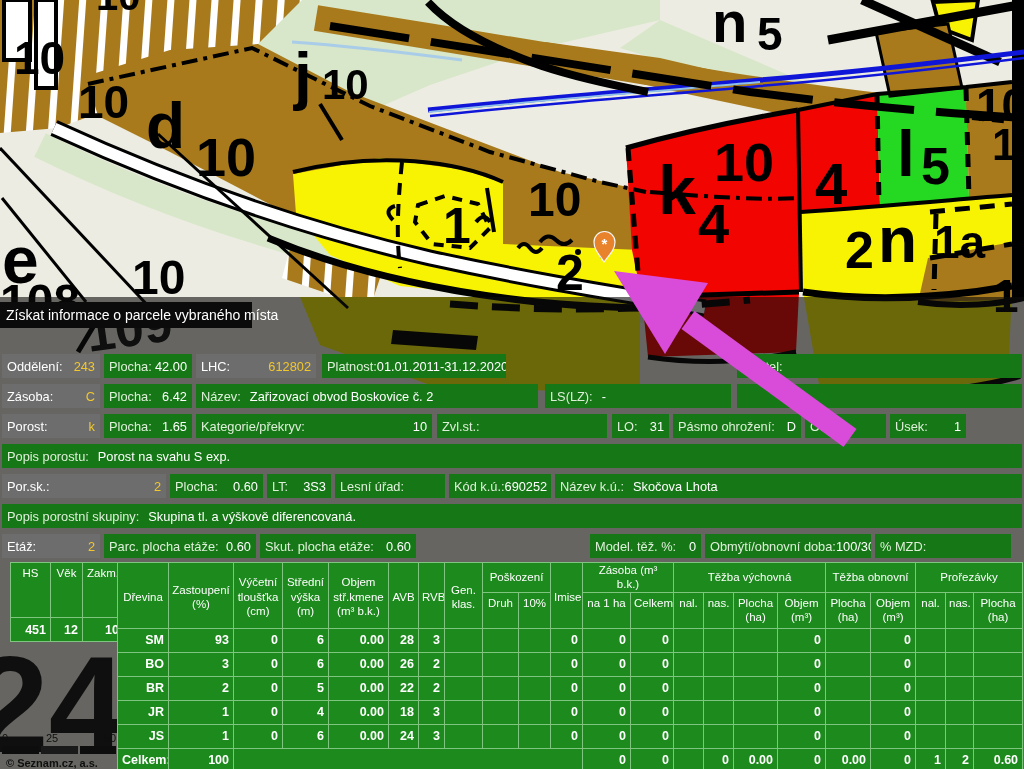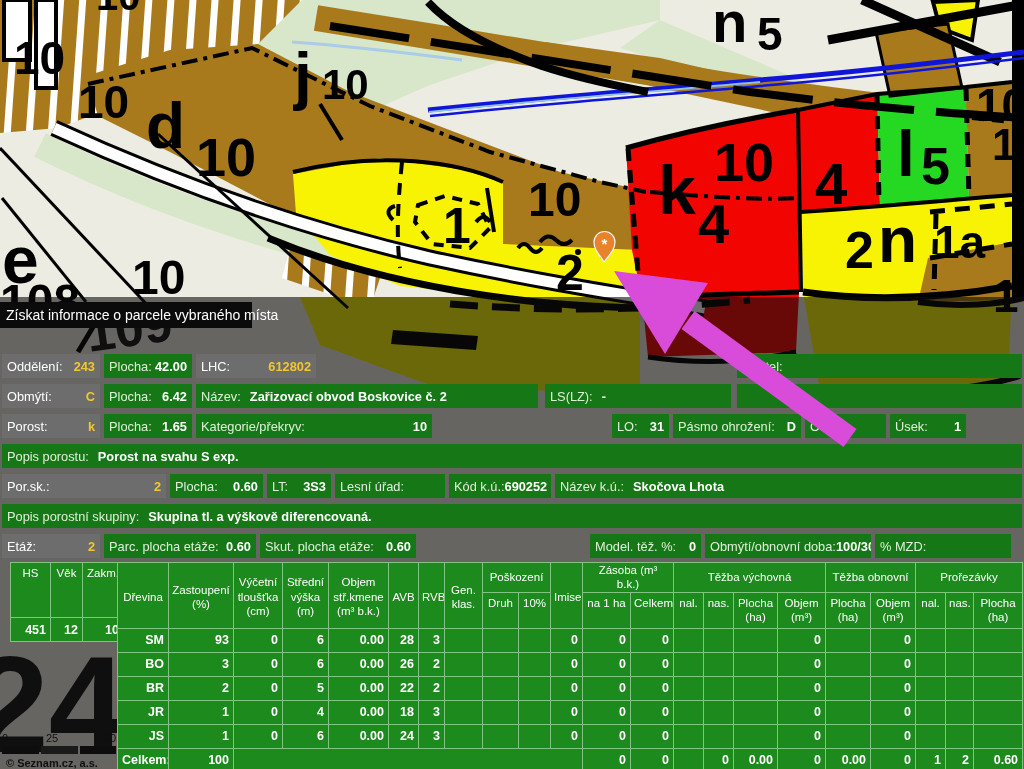--- a/index.html
+++ b/index.html
@@ -10,21 +10,21 @@
   #overlay{position:absolute;left:0;top:297px;width:1024px;height:472px;
            background:rgba(12,12,12,0.60);z-index:2;}
   #tooltip{position:absolute;left:0;top:302px;width:252px;height:26px;z-index:4;
            background:#0b0b0b;color:#fff;font-size:14px;line-height:26px;
            padding-left:6px;box-sizing:border-box;white-space:nowrap;}
   #panel{position:absolute;left:0;top:0;width:1024px;height:769px;z-index:3;border-radius:22px;}
   .cell{position:absolute;height:24px;background:#167716;display:flex;
         align-items:center;padding:0 5px;box-sizing:border-box;color:#fff;
         font-size:12.8px;white-space:nowrap;overflow:hidden;}
   .cell .lab{color:#dff0da;}
-  .cell .val{font-weight:bold;margin-left:auto;}
+  .cell .val{font-weight:normal;margin-left:auto;}
   .cell .val.vleft{margin-left:9px;}
   .cell.gray{background:#6d6d6d;}
   .cell.gray .lab{color:#fff;}
   .cell.gray .val{color:#f2c72e;}
   .mlbl{font-family:"Liberation Sans",sans-serif;font-weight:bold;fill:#000;}
   .ghost{font-family:"Liberation Sans",sans-serif;fill:#141414;}
   
   #left-table-box{position:absolute;left:2px;top:562px;margin-left:8px;}
   #main-table-box{position:absolute;left:117px;top:562px;}
   .gridtbl{border-collapse:collapse;table-layout:fixed;background:#1d8a1d;}
@@ -190,26 +190,30 @@
         <span class="val">243</span>
       </div>
     <div class="cell" style="left:104px;top:354px;width:88px">
         <span class="lab">Plocha:</span>
         <span class="val">42.00</span>
       </div>
     <div class="cell gray" style="left:196px;top:354px;width:120px">
         <span class="lab">LHC:</span>
         <span class="val">612802</span>
       </div>
+    <div class="cell" style="left:322px;top:354px;width:184px">
+        <span class="lab">Platnost:</span>
+        <span class="val">01.01.2011-31.12.2020</span>
+      </div>
     <div class="cell" style="left:737px;top:354px;width:285px">
         <span class="lab">Majitel:</span>
       </div>
 
     <div class="cell gray" style="left:2px;top:384px;width:98px">
-        <span class="lab">Obmýtí:</span>
+        <span class="lab">Zásoba:</span>
         <span class="val">C</span>
       </div>
     <div class="cell" style="left:104px;top:384px;width:88px">
         <span class="lab">Plocha:</span>
         <span class="val">6.42</span>
       </div>
     <div class="cell" style="left:196px;top:384px;width:342px">
         <span class="lab">Název:</span>
         <span class="val vleft">Zařizovací obvod Boskovice č. 2</span>
       </div>
@@ -223,20 +227,23 @@
         <span class="lab">Porost:</span>
         <span class="val">k</span>
       </div>
     <div class="cell" style="left:104px;top:414px;width:88px">
         <span class="lab">Plocha:</span>
         <span class="val">1.65</span>
       </div>
     <div class="cell" style="left:196px;top:414px;width:236px">
         <span class="lab">Kategorie/překryv:</span>
         <span class="val">10</span>
+      </div>
+    <div class="cell" style="left:437px;top:414px;width:170px">
+        <span class="lab">Zvl.st.:</span>
       </div>
     <div class="cell" style="left:612px;top:414px;width:57px">
         <span class="lab">LO:</span>
         <span class="val">31</span>
       </div>
     <div class="cell" style="left:673px;top:414px;width:128px">
         <span class="lab">Pásmo ohrožení:</span>
         <span class="val">D</span>
       </div>
     <div class="cell" style="left:805px;top:414px;width:81px">

